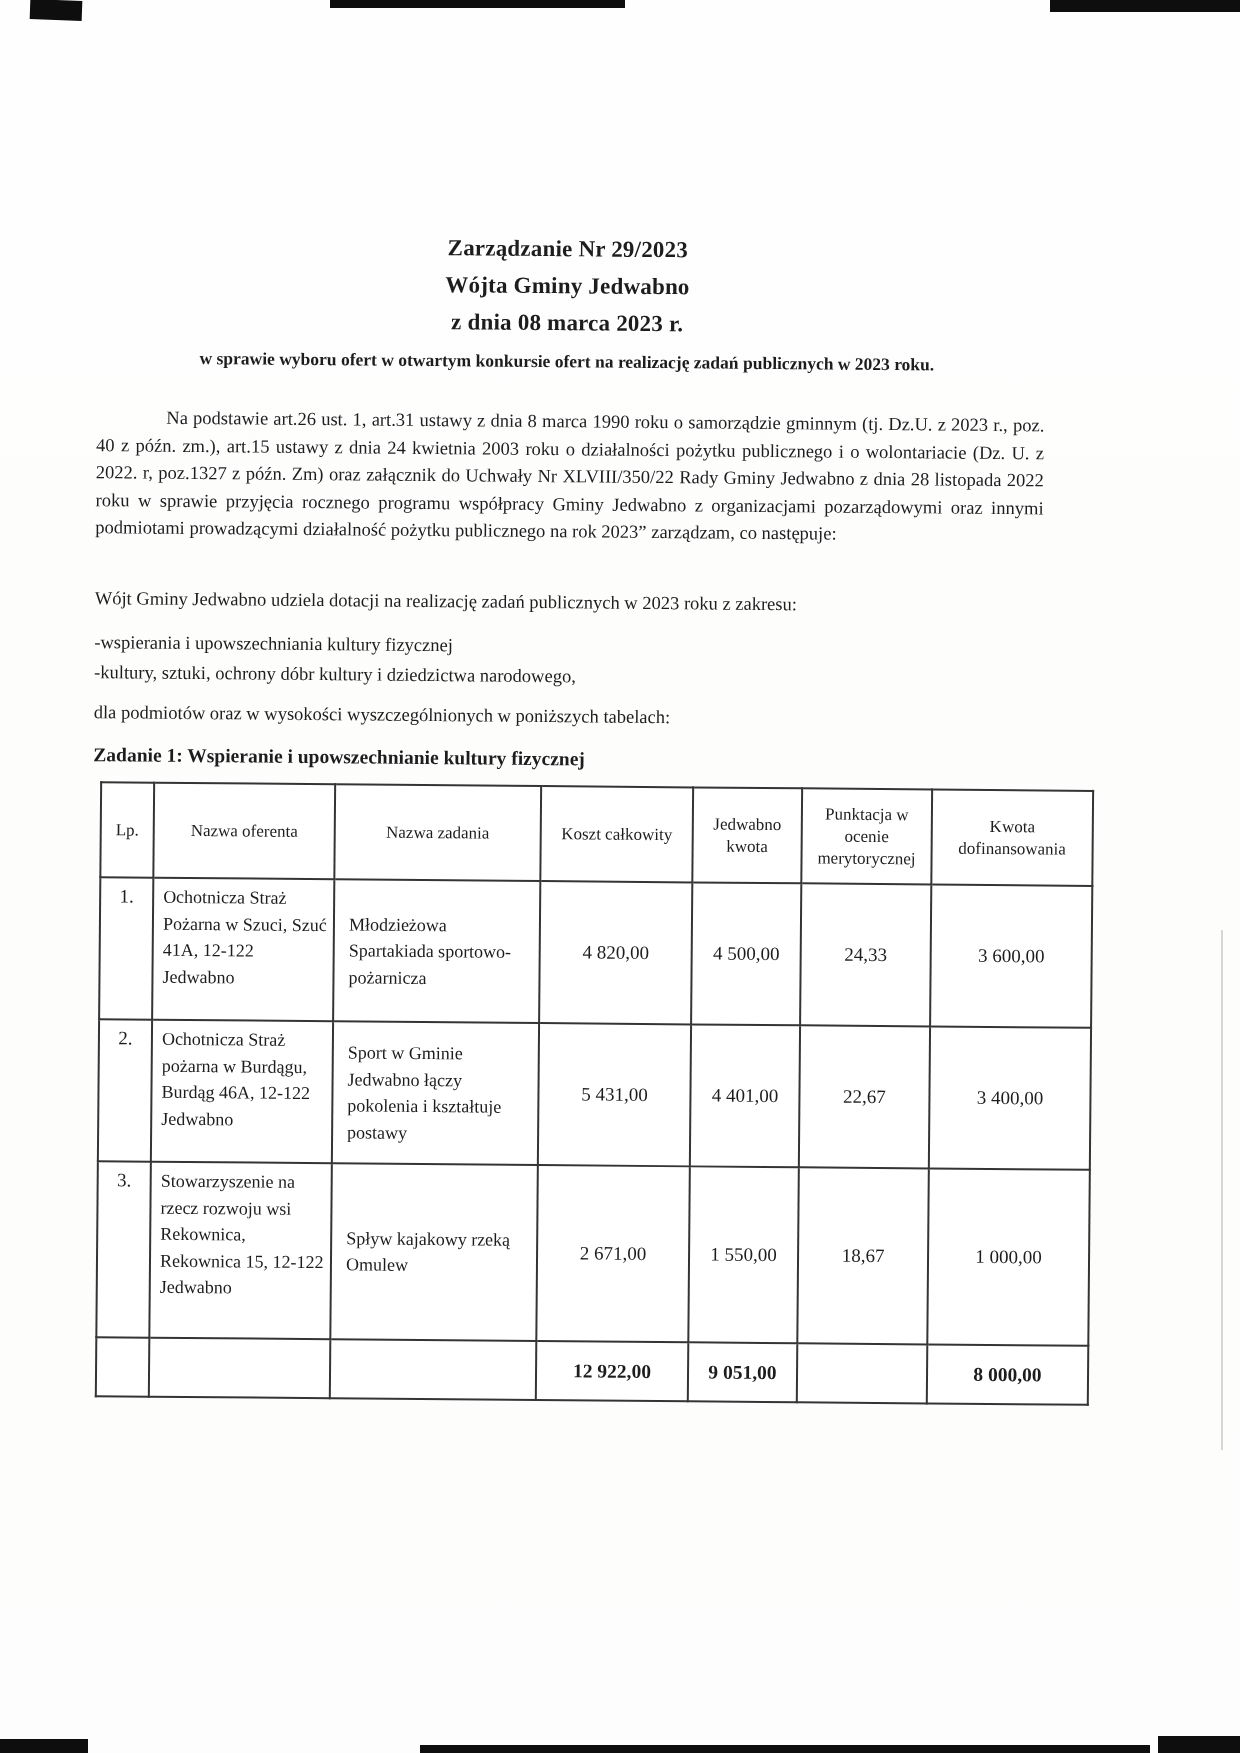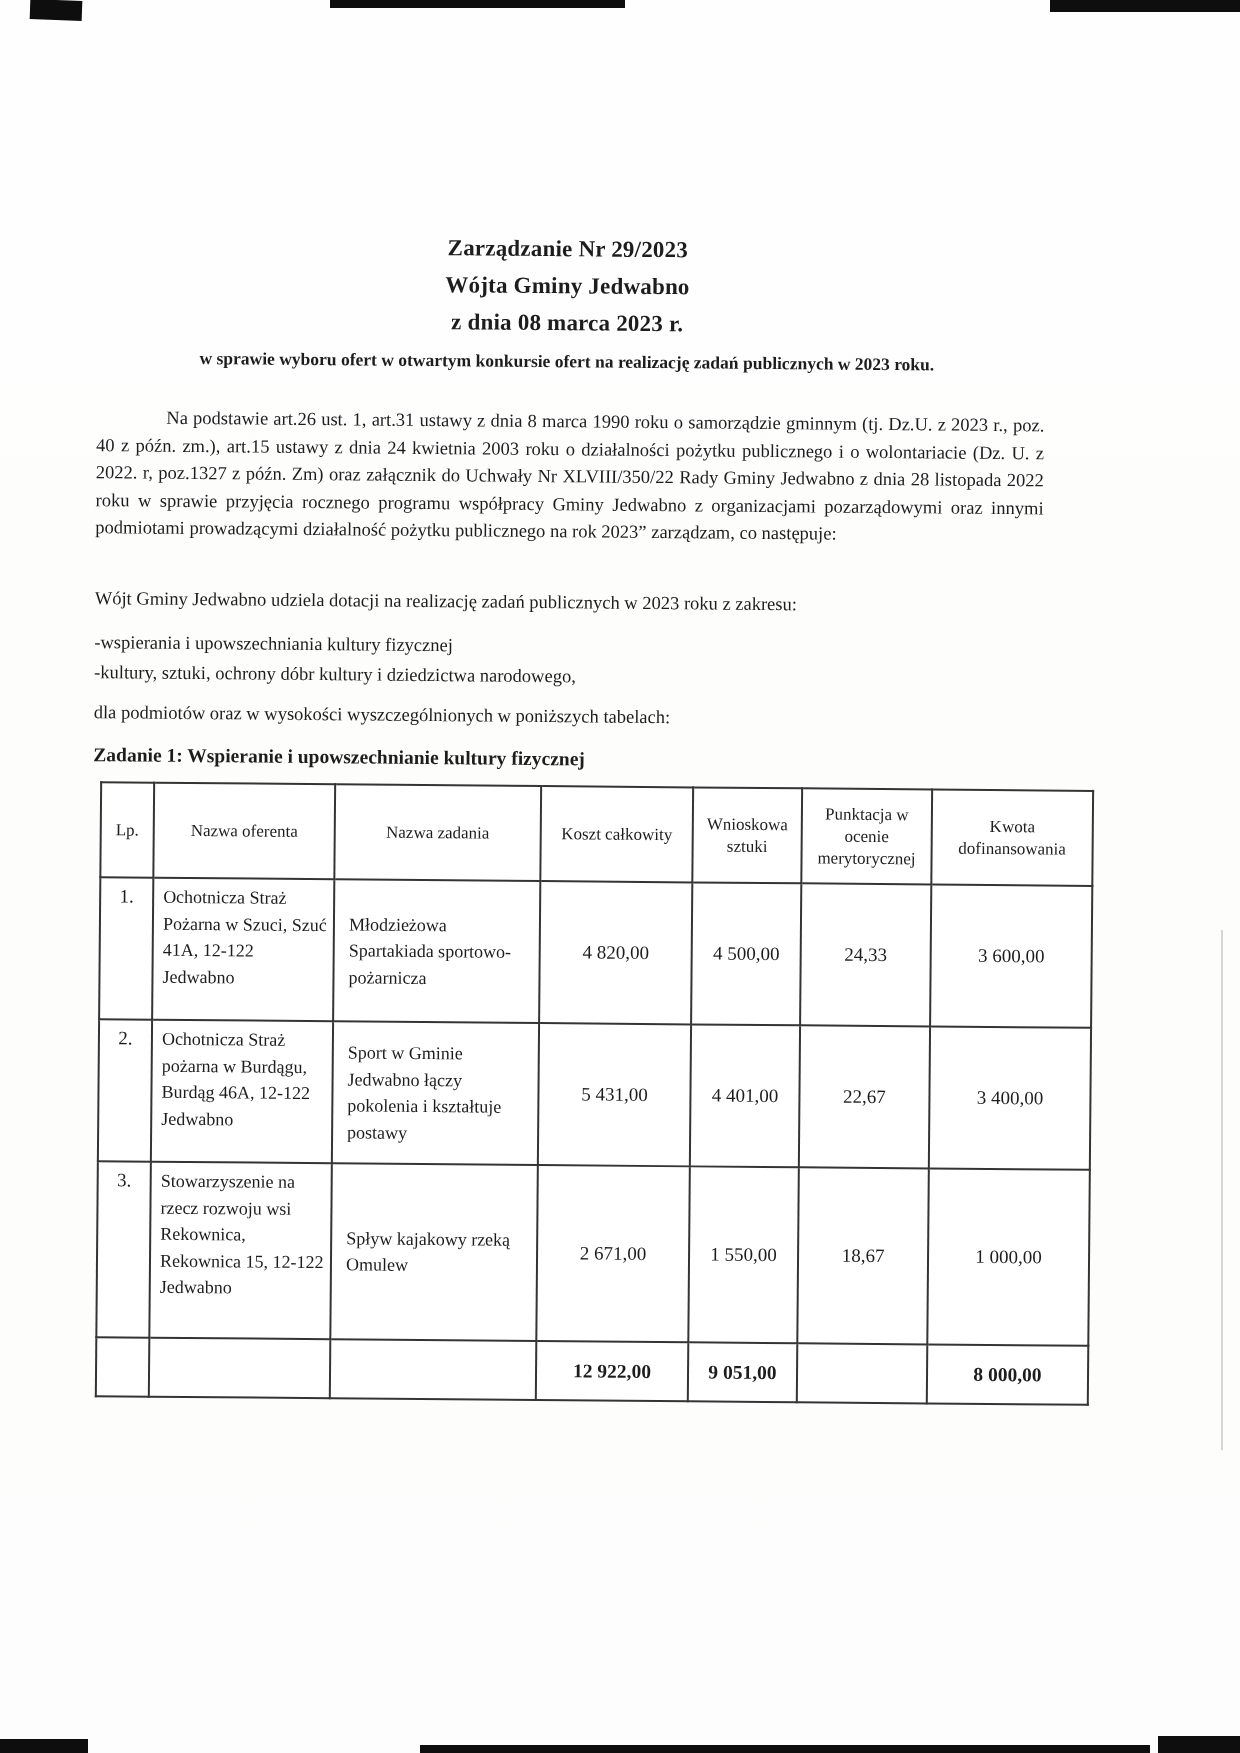--- a/index.html
+++ b/index.html
@@ -176,21 +176,21 @@
         <col style="width:109px">
         <col style="width:130px">
         <col style="width:161px">
       </colgroup>
       <tbody>
           <tr class="header-row">
         <th>Lp.</th>
         <th>Nazwa oferenta</th>
         <th>Nazwa zadania</th>
         <th>Koszt całkowity</th>
-        <th>Wnioskowa sztuki</th>
+        <th>Jedwabno kwota</th>
         <th>Punktacja w ocenie merytorycznej</th>
         <th>Kwota dofinansowania</th>
       </tr>
       <tr class="row-1">
         <td class="lp-cell">1.</td>
         <td class="oferent-cell">Ochotnicza Straż Pożarna w Szuci, Szuć 41A, 12-122 Jedwabno</td>
         <td class="zadanie-cell">Młodzieżowa Spartakiada sportowo-pożarnicza</td>
         <td class="num-cell">4&nbsp;820,00</td>
         <td class="num-cell">4&nbsp;500,00</td>
         <td class="num-cell">24,33</td>

